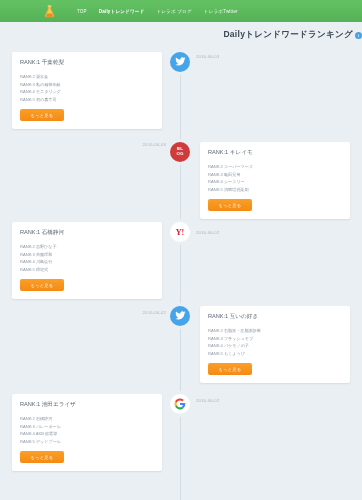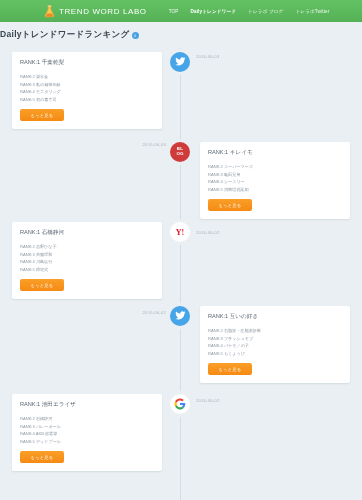--- a/index.html
+++ b/index.html
@@ -39,21 +39,21 @@
     font-size: 4.6px;
     letter-spacing: 0.15px;
     white-space: nowrap;
     cursor: pointer;
   }
   .nav-item.active { color: #ffffff; font-weight: bold; }
 
   
   .page-title-bar {
     height: 26px;
-    display: flex; align-items: center; justify-content: flex-start;
+    display: flex; align-items: center; justify-content: flex-end;
   }
   .page-title {
     font-size: 8.5px;
     color: #3b4650;
     font-weight: bold;
     letter-spacing: 0.3px;
     display: flex; align-items: center;
   }
   .title-badge {
     width: 7px; height: 7px;
@@ -172,21 +172,20 @@
 
 <div class="header">
   <div class="logo-wrap">
     <span class="logo-mark">
       <svg width="11" height="13" viewBox="0 0 11 13">
         <path d="M4.2 1 h2.6 v3.2 l3 6.3 a0.9 0.9 0 0 1 -0.8 1.3 h-7 a0.9 0.9 0 0 1 -0.8 -1.3 l3 -6.3 z" fill="#f7c948" stroke="#e8a33d" stroke-width="0.7"></path>
         <path d="M3.1 8.6 h4.8 l1.1 2.2 a0.7 0.7 0 0 1 -0.6 1 h-5.8 a0.7 0.7 0 0 1 -0.6 -1 z" fill="#e98b2a"></path>
         <rect x="3.6" y="0.4" width="3.8" height="1" rx="0.4" fill="#fbe3a2"></rect>
       </svg>
     </span>
-    <span class="logo-text">TREND WORD LABO</span>
   </div>
 
   <div class="nav">
     <span class="nav-item">TOP</span>
     <span class="nav-item active">Dailyトレンドワード</span>
     <span class="nav-item">トレラボ ブログ</span>
     <span class="nav-item">トレラボTwitter</span>
   </div>
 </div>
 

